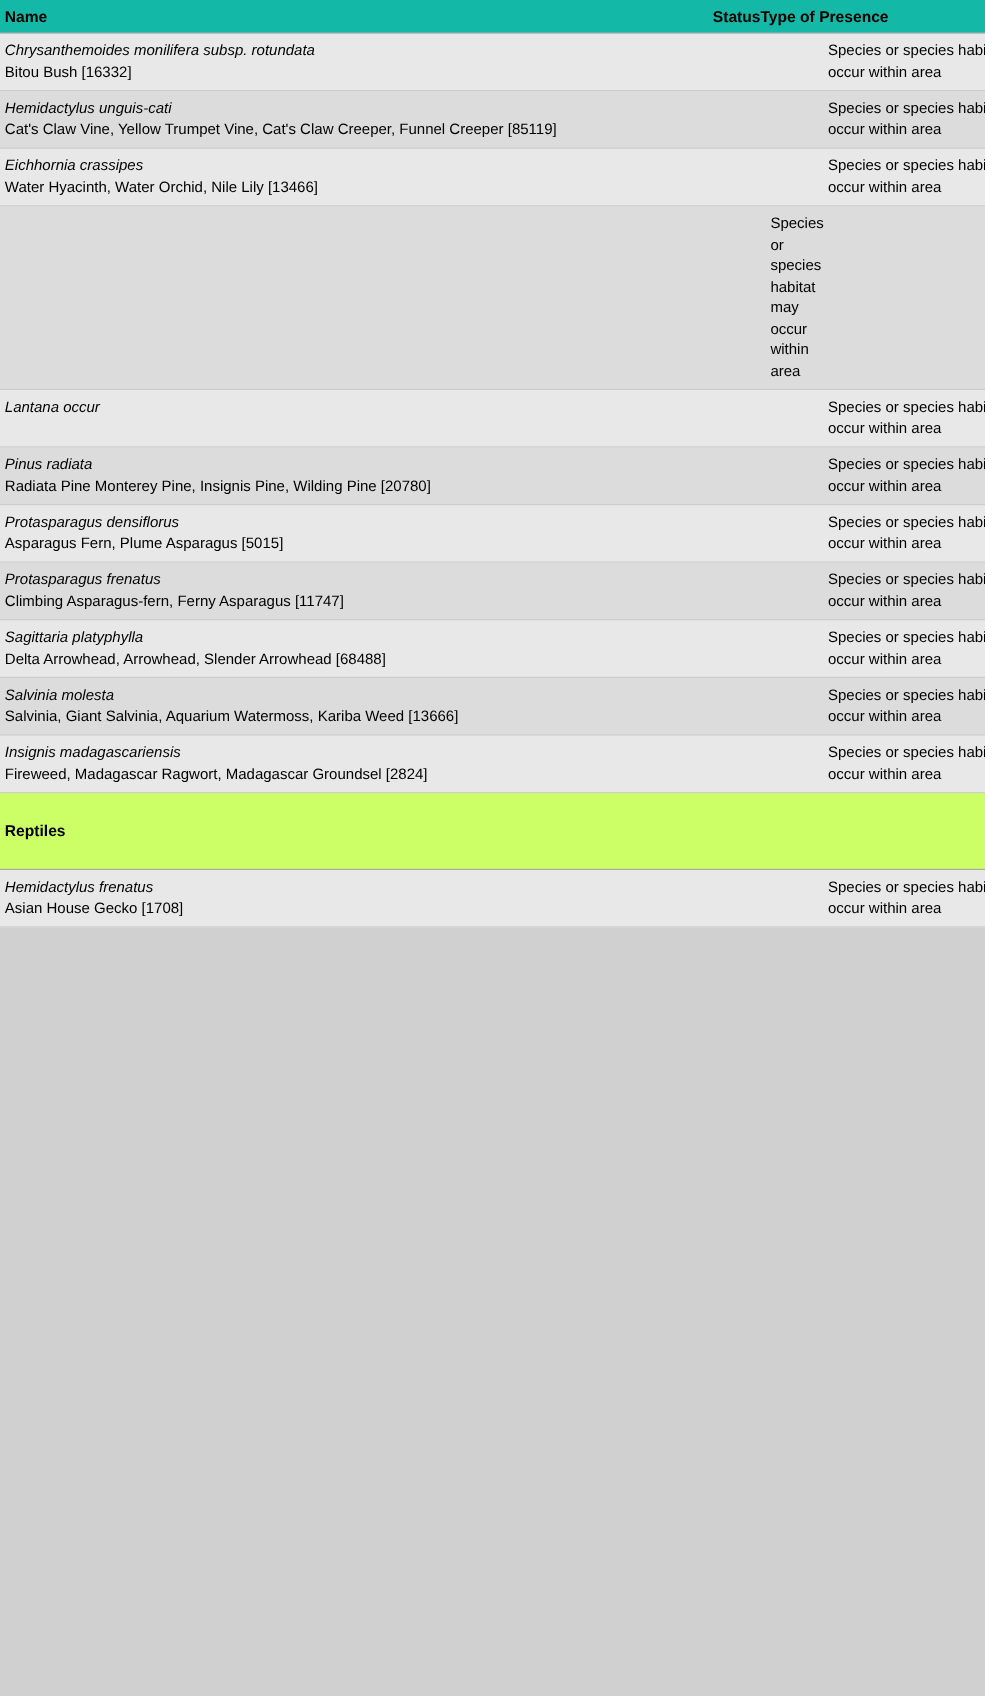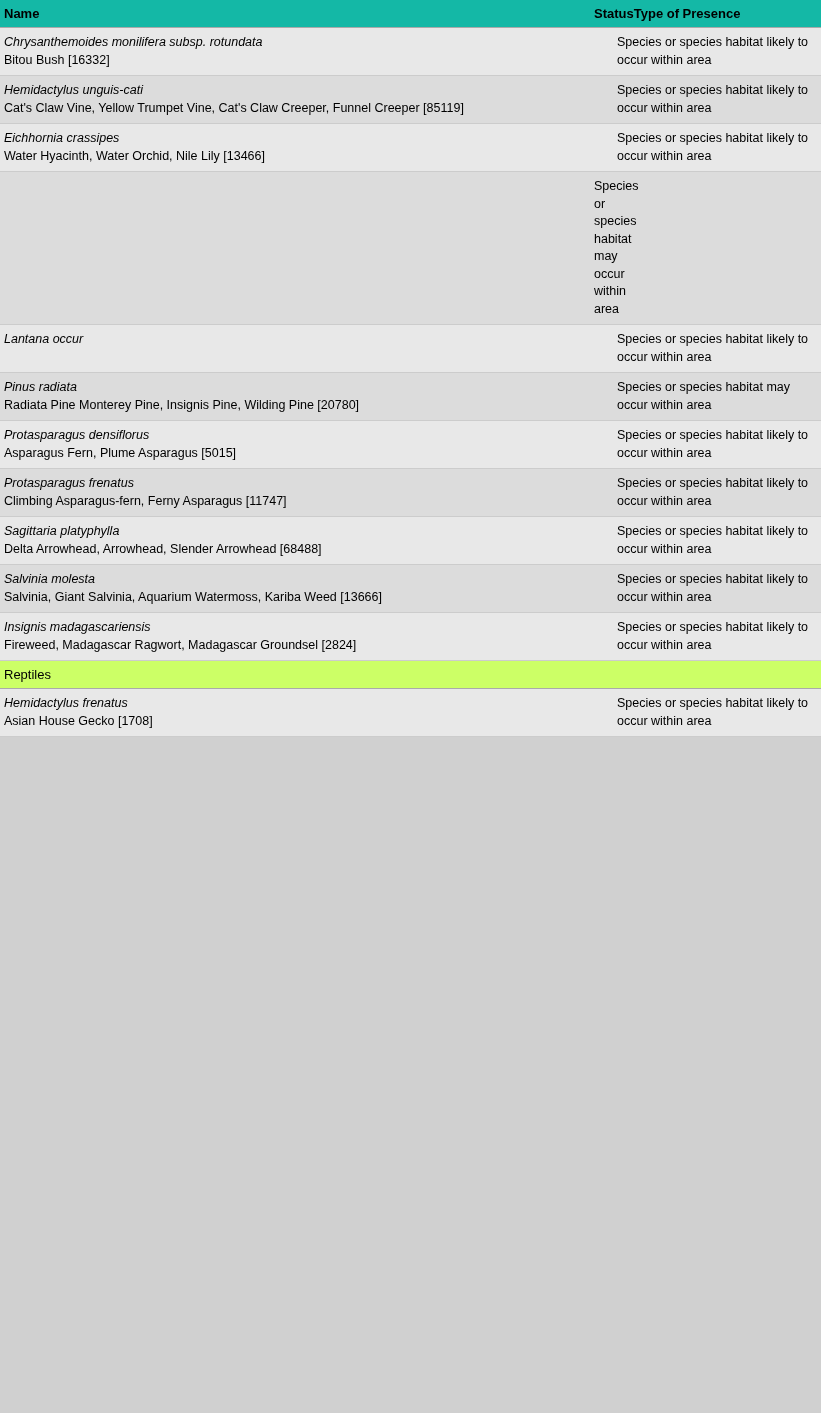--- a/index.html
+++ b/index.html
@@ -24,28 +24,29 @@
       font-size: 13px;
       color: #000;
     }
     .data-row {
       display: grid;
       grid-template-columns: 590px 1fr 200px;
       border-bottom: 1px solid #ccc;
       background: #e8e8e8;
       padding: 6px 4px;
       min-height: 30px;
+      gap: 48px;
     }
     .data-row.alt {
       background: #dcdcdc;
     }
     .category-row {
       background: #ccff66;
-      padding: 6px 4px;
-      font-weight: normal;
+      padding: 24px 4px;
+      font-weight: bold;
       font-size: 13px;
       color: #000;
       border-bottom: 1px solid #aaa;
     }
     .cell-name {
       color: #000;
       font-size: 12.5px;
       line-height: 1.4;
     }
     .cell-name .sci-name {

